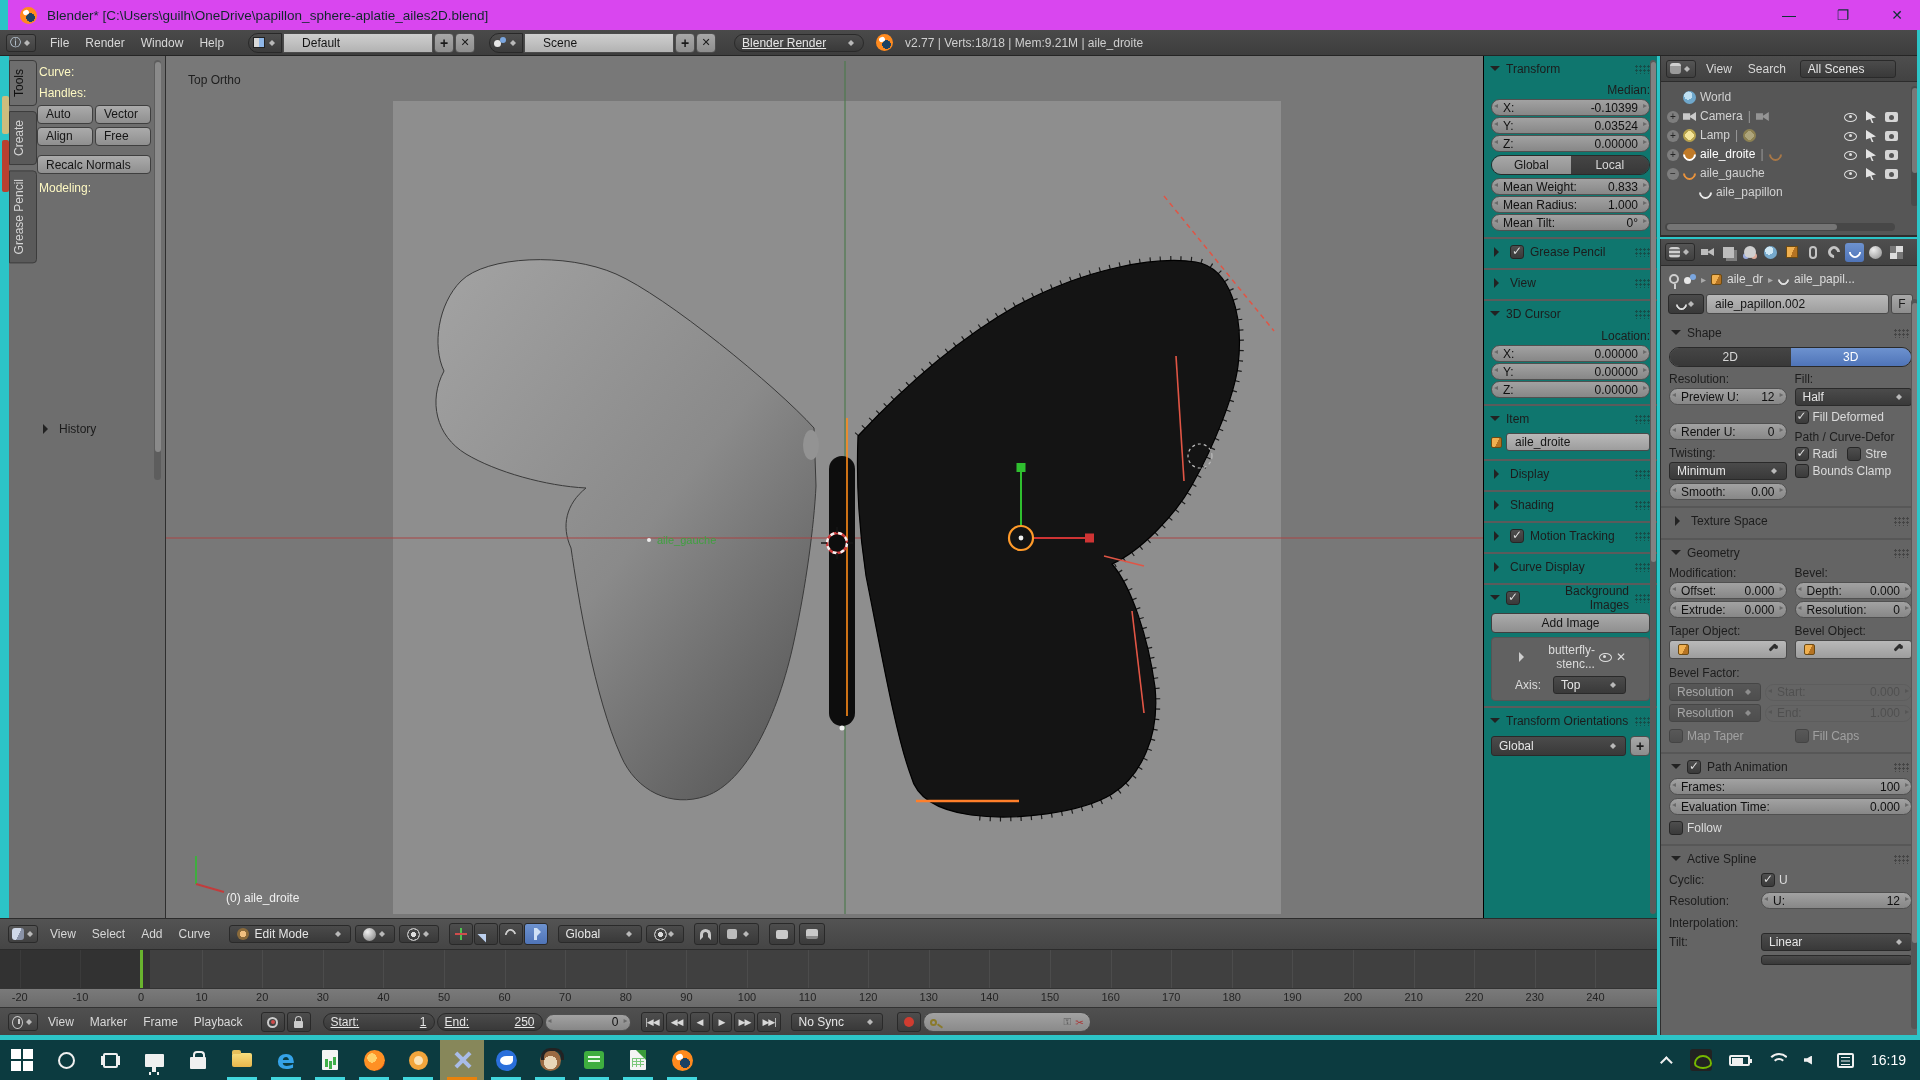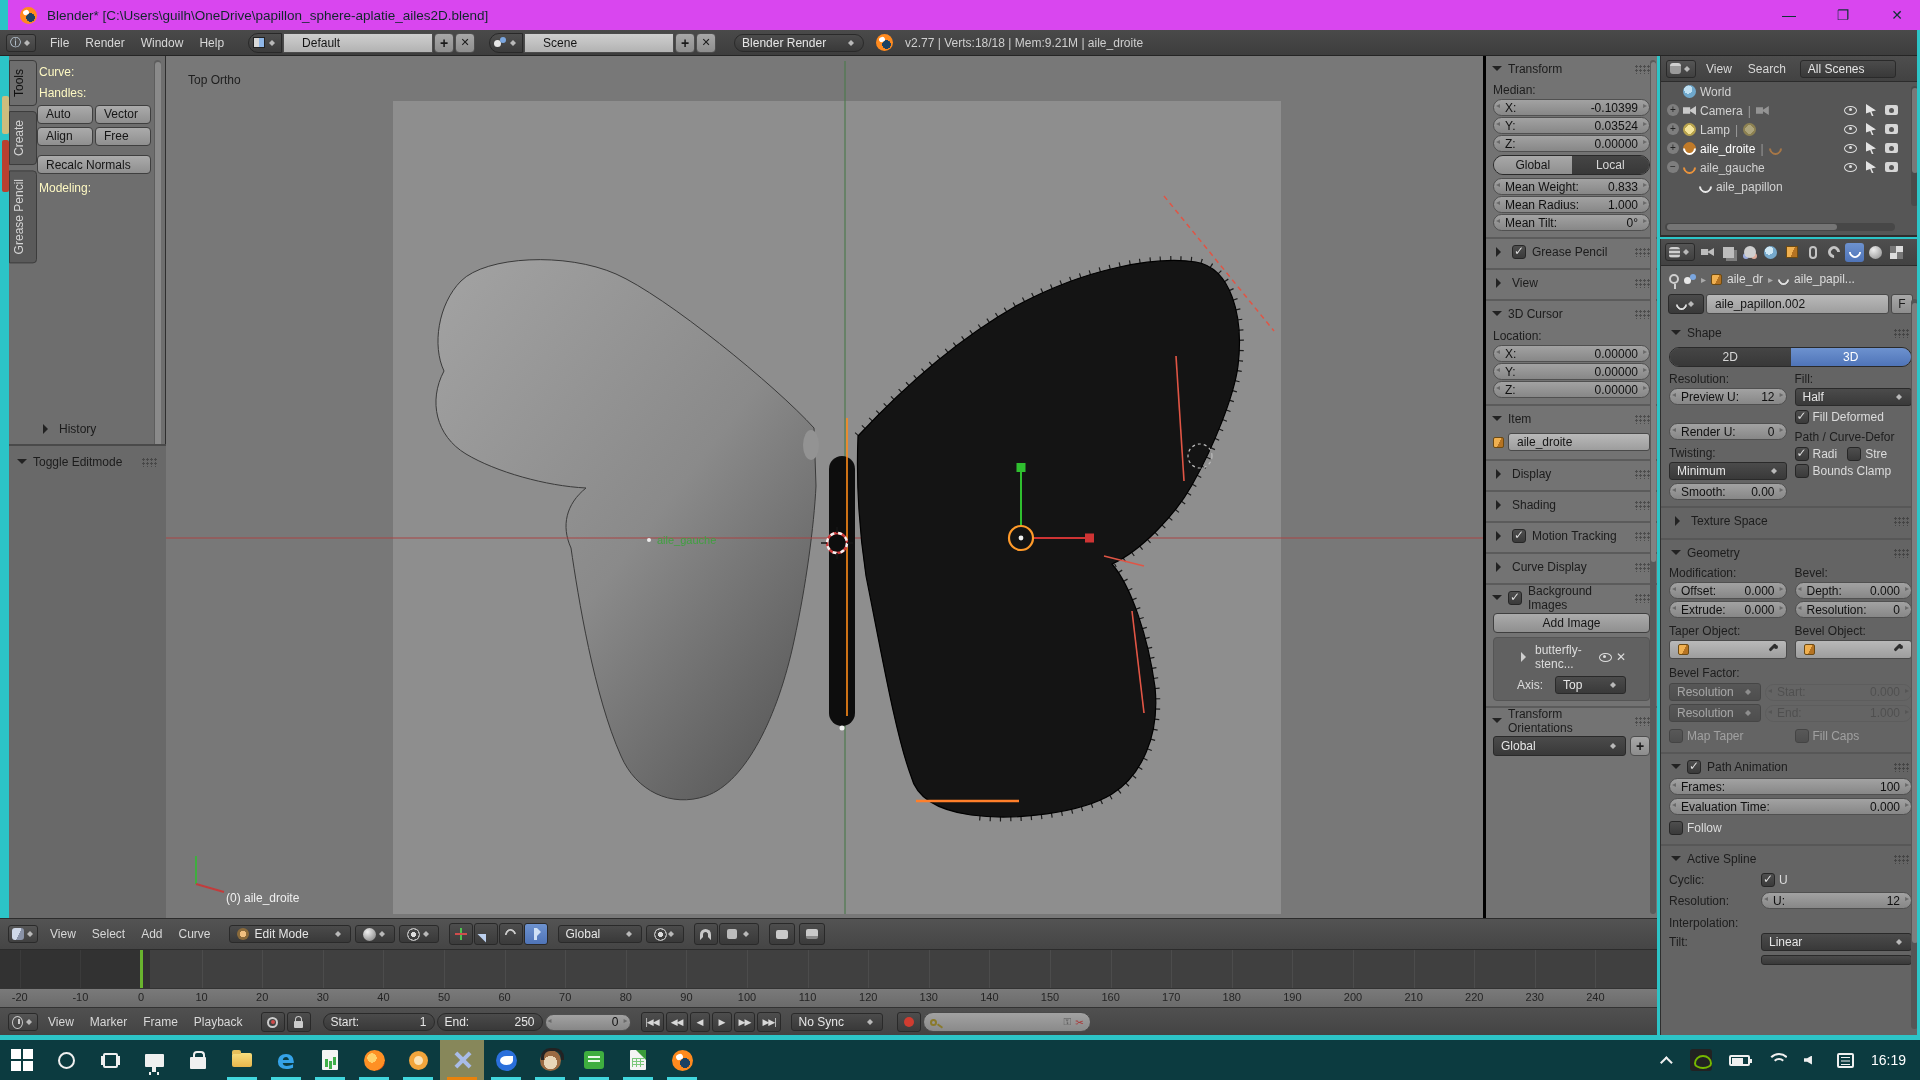--- a/index.html
+++ b/index.html
@@ -9,21 +9,21 @@
 
   
   .pill { height:17px; border-radius:9px; background:linear-gradient(#a2a2a2,#878787); border:1px solid #505050;
           display:flex; align-items:center; padding:0 11px; color:#101010; position:relative; font-size:12px; white-space:nowrap;}
   .pill .l { margin-right:4px; } .pill .v { margin-left:auto; }
   .pill::before { content:"◂"; position:absolute; left:2px; top:1px; font-size:8px; color:rgba(0,0,0,.30); }
   .pill::after  { content:"▸"; position:absolute; right:2px; top:1px; font-size:8px; color:rgba(0,0,0,.30); }
   .pill.hollow { background:transparent; border:1px solid #575757; color:#3c3c3c; }
   .dk { height:18px; border-radius:3px; background:linear-gradient(#4b4b4b,#393939); border:1px solid #2a2a2a;
         color:#e6e6e6; display:flex; align-items:center; padding:0 7px; position:relative; font-size:12px; white-space:nowrap;}
-  .dk.rnd { border-radius:9px; }
+  .dk.rnd { border-radius:9px;text-decoration:underline; }
   .ud { margin-left:auto; width:9px; height:12px; position:relative; flex:none;}
   .ud::before { content:""; position:absolute; left:1px; top:0; border:3.5px solid transparent; border-bottom-color:#b9b9b9; }
   .ud::after  { content:""; position:absolute; left:1px; bottom:0; border:3.5px solid transparent; border-top-color:#b9b9b9; }
   .check { width:14px; height:14px; flex:none; border-radius:3px; background:linear-gradient(#4e4e4e,#3a3a3a); border:1px solid #262626; position:relative; }
   .check.on::after { content:"✓"; position:absolute; left:1px; top:-2px; font-size:12px; color:#dedede; font-weight:bold;}
   .tri { width:0; height:0; flex:none; }
   .tri.open   { border:5px solid transparent; border-top-color:#222; margin-top:4px; }
   .tri.closed { border:5px solid transparent; border-left-color:#222; margin-left:4px; } .tri.lt.closed { border-left-color:#cfcfcf; }
   .grip { margin-left:auto; width:16px; height:9px; flex:none;
           background:radial-gradient(circle at 1.5px 1.5px, rgba(30,30,30,.45) 1px, transparent 1.3px); background-size:4px 4px; }
@@ -100,39 +100,39 @@
   .ax-ico::before { content:""; position:absolute; left:5px; top:0; width:2px; height:12px; background:#4fc24f;}
   .ax-ico::after { content:""; position:absolute; left:0; top:5px; width:12px; height:2px; background:#d04c4c;}
   .arrow-ico { width:0; height:0; border:6px solid transparent; border-bottom-color:#bcd0ee; transform:rotate(45deg);}
   .arc-ico { width:11px; height:11px; border:2px solid #ccc; border-color:#ccc transparent transparent #ccc; border-radius:50%; transform:rotate(40deg);}
   .pole-ico { width:3px; height:12px; background:#cfe0f5; position:relative;}
   .pole-ico::after { content:""; position:absolute; left:3px; top:0; border:4px solid transparent; border-left-color:#cfe0f5;}
   .magnet-ico { width:11px; height:11px; border:3px solid #c9c9c9; border-bottom-color:transparent; border-radius:6px 6px 0 0;}
   .hbtn { width:26px; height:22px; border-radius:3px; background:linear-gradient(#4d4d4d,#3b3b3b); border:1px solid #292929; display:flex; align-items:center; justify-content:center; color:#ccc;}
 
   
-  #npanel { position:absolute; left:1483px; top:56px; width:174px; height:862px; background:#737373; border-left:3px solid #000000; }
+  #npanel { position:absolute; left:1483px; top:56px; width:174px; height:862px; background:#0f766e; border-left:1px solid #000000;text-align:right; }
   .nsec { border-bottom:2px solid #5b5b5b; padding:2px 7px 5px; }
   .nsec .phead { margin:0 -3px; }
   #npanel .pill, #npanel .dk { margin:1px 0; }
   .np-scroll { position:absolute; right:1px; top:4px; width:6px; height:854px; background:#5a5a5a; border-radius:3px;}
   .np-scroll .thumb { position:absolute; top:2px; left:0.5px; width:5px; height:500px; background:#828282; border-radius:3px;}
   .gl2 { display:grid; grid-template-columns:92px 1fr; column-gap:0; align-items:center;}
   .imgbox { border:1px solid #555; border-radius:4px; background:#616161; padding:4px 23px; margin-top:3px;}
   .eye-ico { width:13px; height:9px; border:1.5px solid #dedede; border-radius:50%; position:relative; flex:none;}
   .eye-ico::after { content:""; position:absolute; left:3.5px; top:1.5px; width:3px; height:3px; border-radius:50%; background:#dedede;}
   .x-ico { color:#dedede; font-weight:bold; }
   .x-ico::after { content:"✕"; }
 
   
   #outliner { position:absolute; left:1660px; top:56px; width:260px; height:181px; background:#565656; border-left:1px solid #2e2e2e; border-bottom:2px solid #2e2e2e;}
   #outliner .hd { height:26px; background:linear-gradient(#4e4e4e,#424242); border-bottom:1px solid #2c2c2c; display:flex; align-items:center; gap:2px; padding:0 5px;}
   #outliner .hd .menus { display:flex; }
   .ol-rows { padding:3px 0 0 6px; }
-  .ol-row { display:flex; align-items:flex-start; height:19px; gap:4px; color:#d2d2d2; }
+  .ol-row { display:flex; align-items:flex-end; height:19px; gap:4px; color:#d2d2d2; }
   .ol-row.active .nm { color:#fff; }
   .ol-exp { width:12px; height:12px; border-radius:50%; background:#7e7e7e; color:#222; font-size:10px; line-height:11px; text-align:center; flex:none;}
   .ol-sp { width:12px; flex:none;}
   .oi { width:13px; height:13px; flex:none; position:relative;}
   .oi-world { border-radius:50%; background:radial-gradient(circle at 40% 35%, #bfe0f2 0 35%, #6fa8cc 36% 100%); }
   .oi-camera { background:#c9c9c9; clip-path:polygon(0 25%,55% 25%,55% 45%,100% 15%,100% 85%,55% 55%,55% 75%,0 75%); }
   .oi-lamp { border-radius:50%; background:radial-gradient(circle,#f5e59a 0 45%, #b9a44e 46% 100%); }
   .oi-curve { border:2.5px solid #e8923c; border-color:transparent transparent #e8923c #e8923c; border-radius:50%; transform:rotate(-45deg);}
   .oi-curve.hot { background:#c07a28; border-color:transparent transparent #fff #fff;}
   .oi-curve-data { border:2.5px solid #e6e6e6; border-color:transparent transparent #e6e6e6 #e6e6e6; border-radius:50%; transform:rotate(-45deg);}
@@ -334,27 +334,20 @@
       <div class="btn3d" style="margin-top:8px">Recalc Normals</div>
       <div class="gl">Modeling:</div>
     </div>
     <div id="history-hd" class="phead">
       <span class="tri closed"></span>
       <span>History</span>
     </div>
     <div id="shelf-scroll">
         <div class="thumb"></div>
       </div>
-    <div id="lastop">
-      <div class="phead">
-        <span class="tri open"></span>
-        <span>Toggle Editmode</span>
-        <span class="grip"></span>
-      </div>
-    </div>
   </div>
 
   <div id="viewport">
     <svg width="1317" height="862" viewBox="0 0 1317 862">
       <defs>
         <linearGradient id="gL" x1="0" y1="0" x2="0.9" y2="1">
           <stop offset="0" stop-color="#a3a3a3"></stop>
             <stop offset="0.55" stop-color="#8a8a8a"></stop>
             <stop offset="1" stop-color="#565656"></stop>
         </linearGradient>

